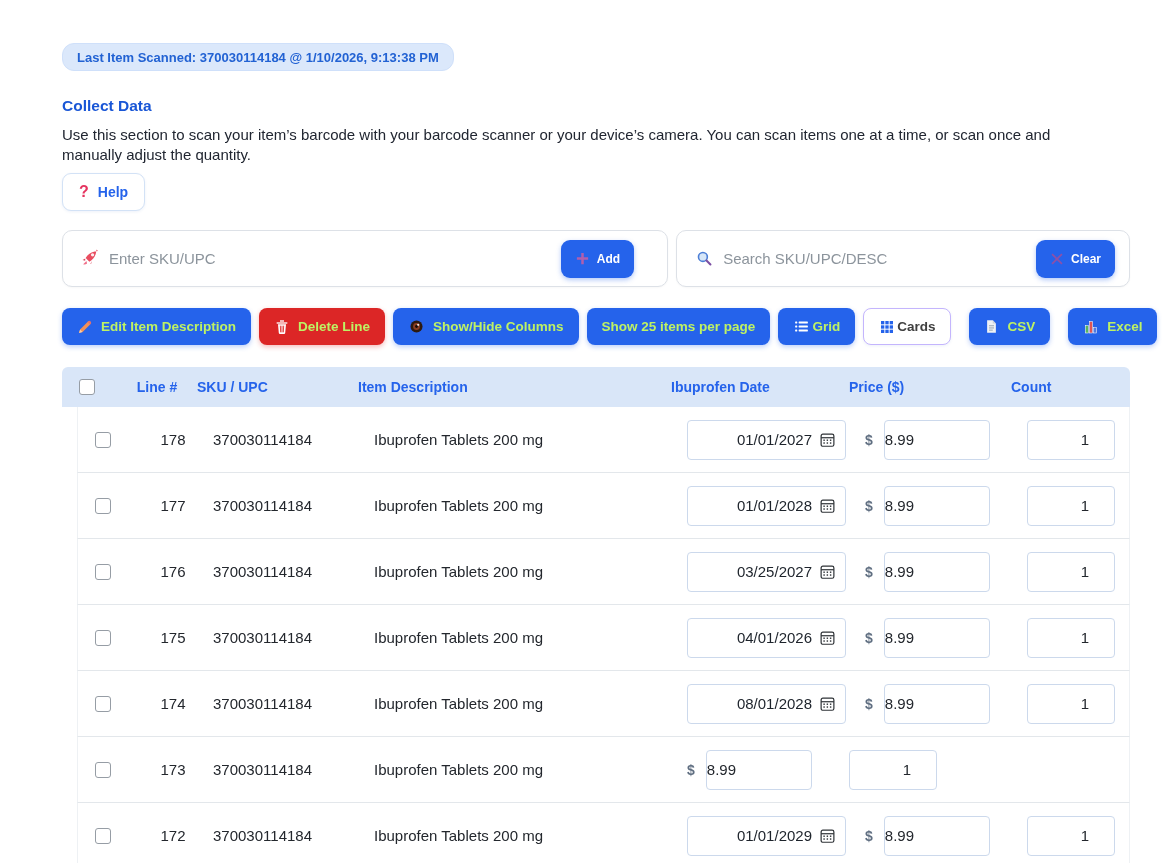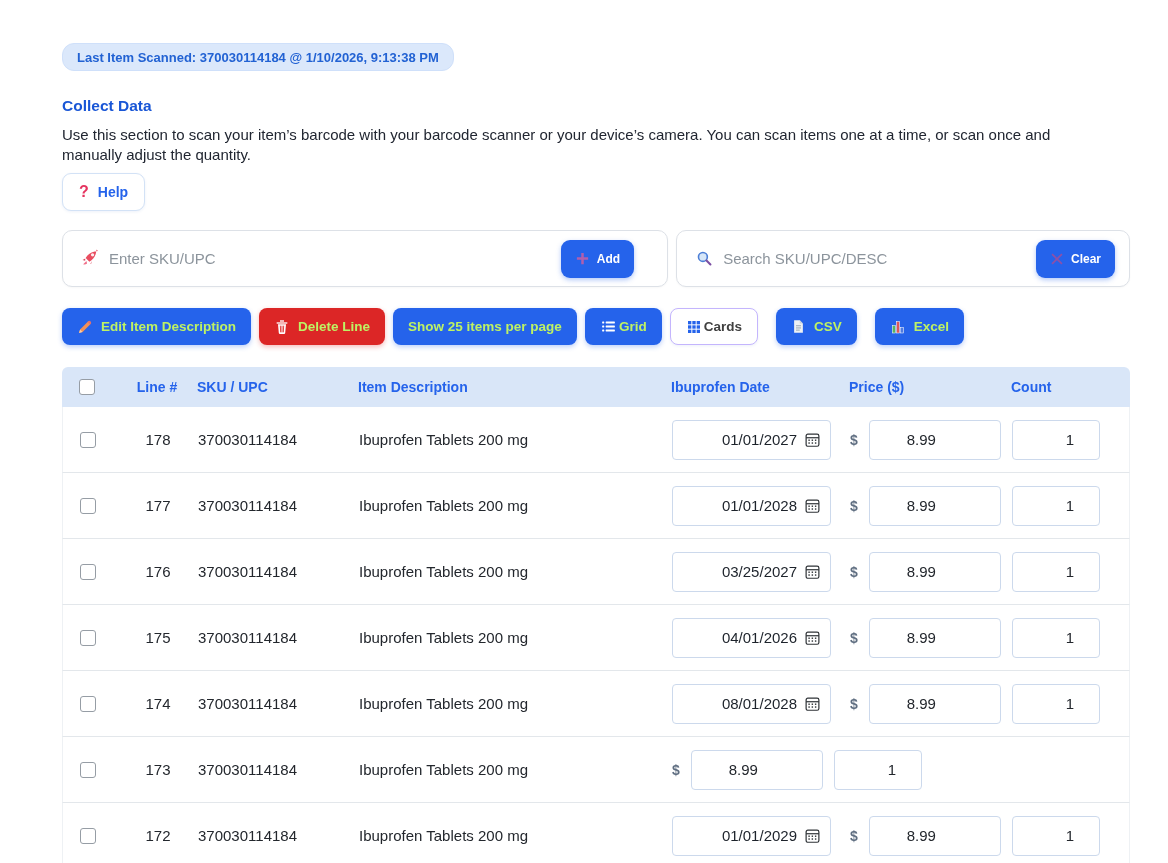--- a/index.html
+++ b/index.html
@@ -48,34 +48,34 @@
   .tb-btn.outline { background: #fff; color: #404040; border: 1px solid #c4b5fd;
     box-shadow: 0 1px 3px rgba(30,80,180,.08); }
   .tb-btn.tight { gap: 2px; }
   .gap-left { margin-left: 10px; }
 
   
   .table { margin-top: 22px; width: 1068px; }
   .thead { display: flex; align-items: center; height: 40px; background: #d9e6f8; border-radius: 6px 6px 0 0;
     color: #2563eb; font-weight: 700; font-size: 14px; }
   .trow { display: flex; align-items: center; height: 66px; background: #fff; border-bottom: 1px solid #e3e7eb;
-    border-left: 1px solid #eef1f4; border-right: 1px solid #eef1f4; font-size: 15px; }
+    border-left: 1px solid #eef1f4; border-right: 1px solid #eef1f4; font-size: 15px; margin-left: 15px; }
   .c-check { flex: 0 0 55px; padding-left: 17px; display: flex; align-items: center; }
   .c-line  { flex: 0 0 80px; text-align: center; }
   .c-sku   { flex: 0 0 161px; }
   .c-desc  { flex: 0 0 313px; }
   .c-exp   { flex: 0 0 178px; display: flex; align-items: center; }
   .c-price { flex: 0 0 162px; display: flex; align-items: center; gap: 11px; }
   .c-count { flex: 0 0 119px; display: flex; align-items: center; }
   .checkbox { width: 16px; height: 16px; background: #fff; border: 1.5px solid #969da5; border-radius: 3px;
     cursor: pointer; display: inline-block; }
   .field { background: #fff; border: 1px solid #ccd9ec; border-radius: 4px; height: 40px; cursor: text; }
   .date-box { width: 159px; display: flex; align-items: center; justify-content: flex-end; gap: 7px;
     padding-right: 9px; color: #1d232b; }
-  .price-box { width: 132px; display: flex; align-items: center; justify-content: center; padding-right: 27px; }
+  .price-box { width: 106px; display: flex; align-items: center; justify-content: flex-start; padding-right: 27px; }
   .count-box { width: 88px; display: flex; align-items: center; justify-content: flex-end; padding-right: 25px; }
   .dollar { color: #5f6e81; font-weight: 700; font-size: 14px; }
 </style>
 </head>
 <body>
 
 <div class="page">
 
   <div class="scan-badge">Last Item Scanned: 370030114184 @ 1/10/2026, 9:13:38 PM</div>
 
@@ -133,20 +133,29 @@
         <path d="M9 2h6v2H9z" fill="#fff"></path>
           <path d="M4 5h16v2H4z" fill="#fff"></path>
         <path d="M6 8h12l-1.2 13a1.8 1.8 0 01-1.8 1.6H9a1.8 1.8 0 01-1.8-1.6z" fill="#fff"></path>
         <g stroke="#dc2626" stroke-width="1.3">
             <line x1="9.5" y1="10" x2="10" y2="20"></line>
             <line x1="12" y1="10" x2="12" y2="20"></line>
             <line x1="14.5" y1="10" x2="14" y2="20"></line>
           </g>
       </svg>
       <span>Delete Line</span>
+    </button>
+    <button class="tb-btn">
+      <svg viewBox="0 0 24 24" width="17" height="17">
+        <circle cx="12" cy="12" r="8.5" fill="#2e1a10"></circle>
+          <circle cx="12" cy="12" r="4.8" fill="#8a3d22"></circle>
+        <circle cx="12" cy="12" r="2" fill="#150a05"></circle>
+          <circle cx="14.4" cy="9.6" r="1.6" fill="#fff" opacity=".85"></circle>
+      </svg>
+      <span>Show/Hide Columns</span>
     </button>
     <button class="tb-btn">
       <span>Show 25 items per page</span>
     </button>
     <button class="tb-btn tight">
       <svg viewBox="0 0 24 24" width="17" height="17" fill="#fff">
         <rect x="3" y="5" width="3" height="2.6" rx=".6"></rect>
           <rect x="8" y="5" width="13" height="2.6" rx=".6"></rect>
         <rect x="3" y="10.7" width="3" height="2.6" rx=".6"></rect>
           <rect x="8" y="10.7" width="13" height="2.6" rx=".6"></rect>

